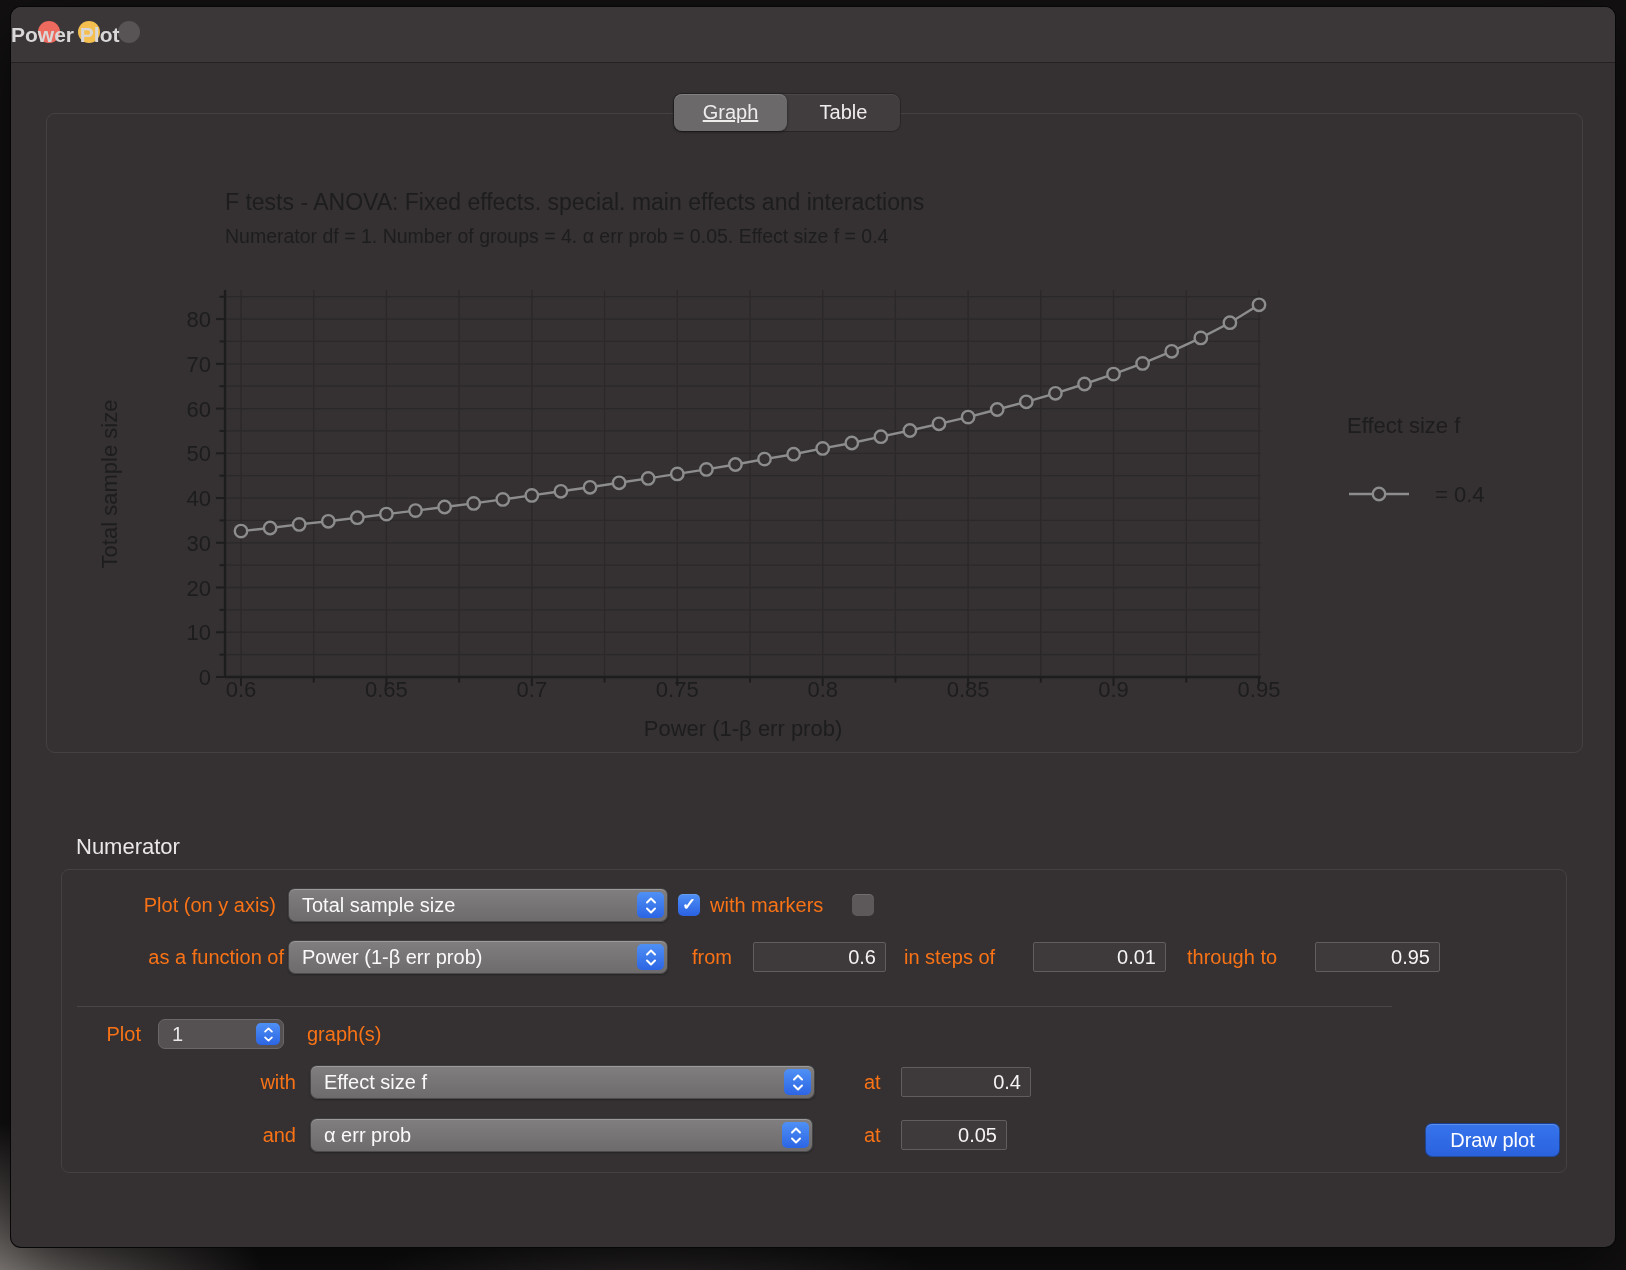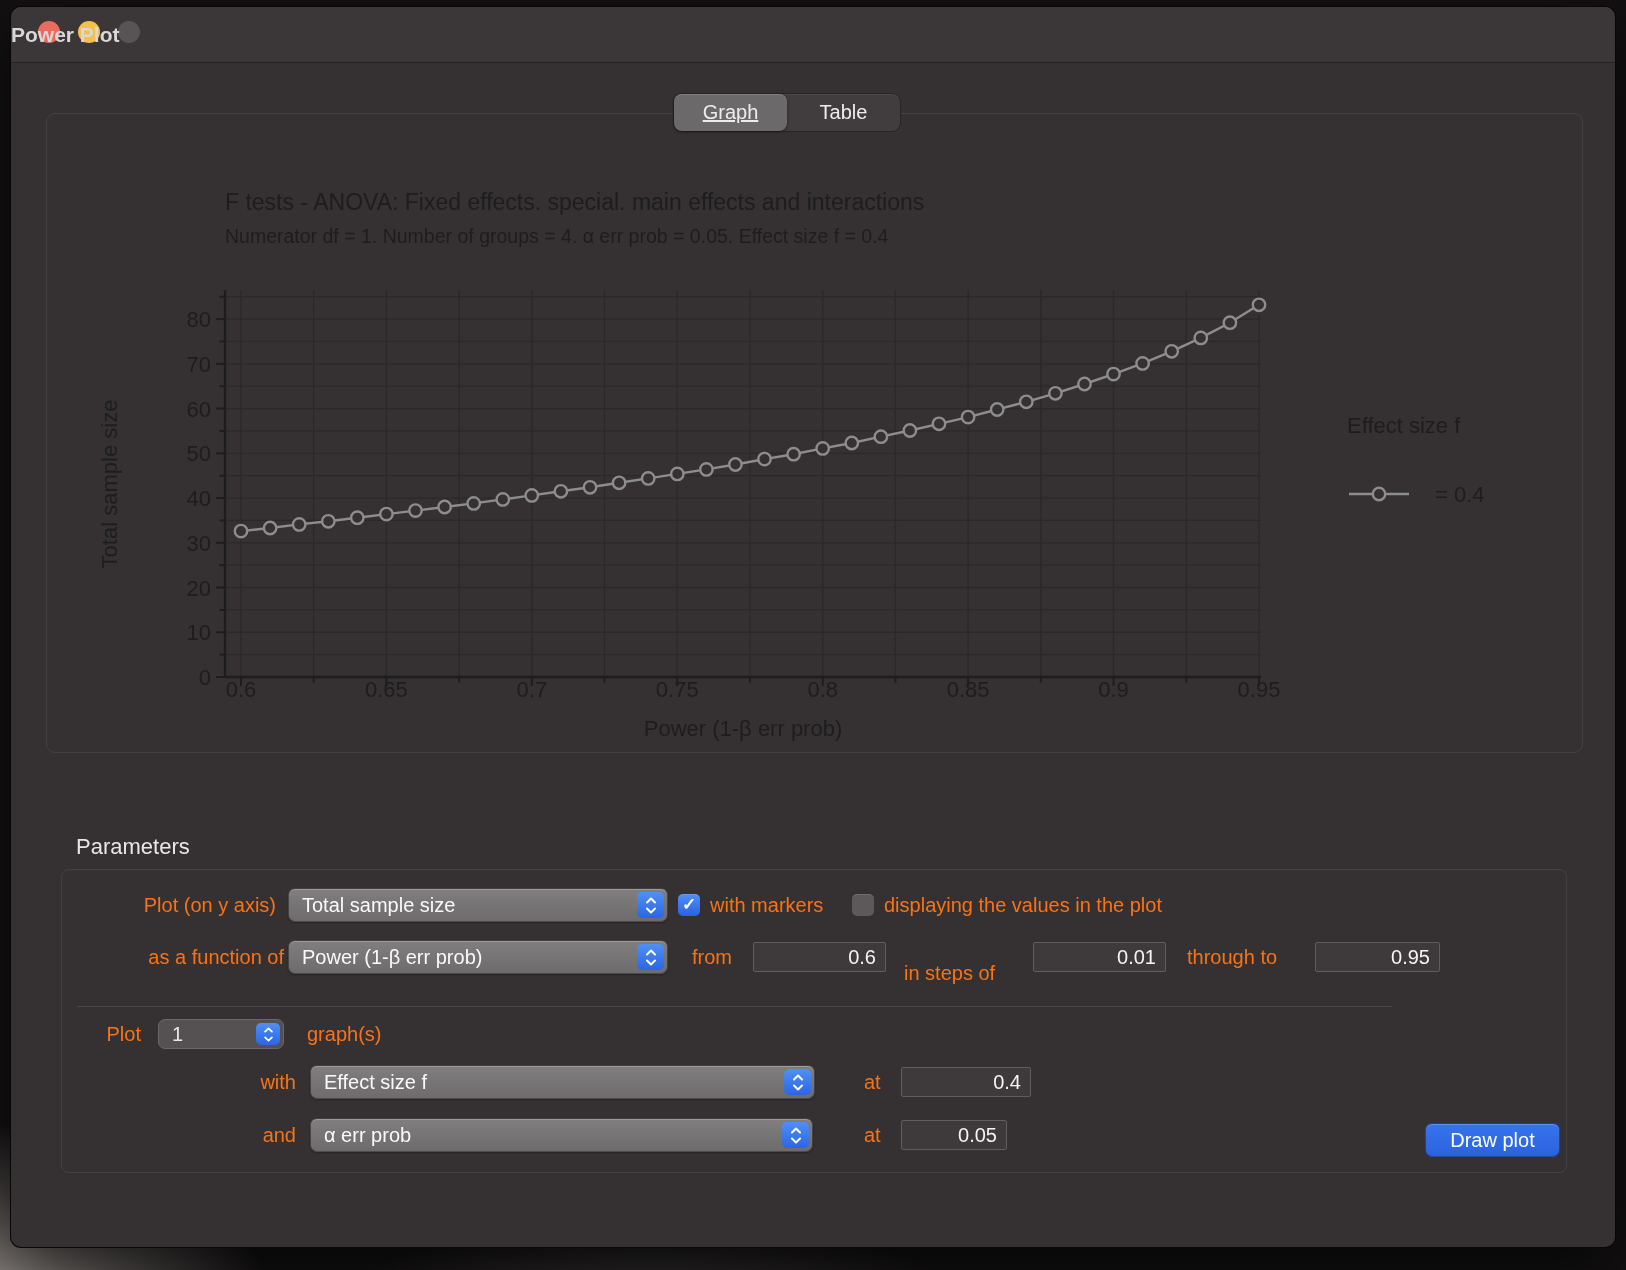--- a/index.html
+++ b/index.html
@@ -247,58 +247,57 @@
         <circle cx="1332" cy="380" r="6.2" fill="#353132" stroke="#8d8d8d" stroke-width="2.4"></circle>
         <text x="1388" y="388" fill="#1d1d1d" font-size="22">= 0.4</text>
       </svg>
   </div>
 
   <div class="segmented">
     <div class="segment selected">Graph</div>
     <div class="segment">Table</div>
   </div>
 
-  <div class="section-title">Parameters</div>
+  <div class="section-title">Numerator</div>
 
   <div class="params-box">
 
     <div class="lbl r" style="left:0;top:18px;width:214px">Plot (on y axis)</div>
     <div class="popup" style="left:226px;top:18px;width:380px">
       <span>Total sample size</span>
       <span class="cap">
         <svg class="chev" width="12" height="7" viewBox="0 0 12 7">
             <path d="M2 5.5 L6 1.5 L10 5.5" stroke="#fff" stroke-width="2" fill="none" stroke-linecap="round" stroke-linejoin="round"></path>
           </svg>
         <svg class="chev" width="12" height="7" viewBox="0 0 12 7">
             <path d="M2 1.5 L6 5.5 L10 1.5" stroke="#fff" stroke-width="2" fill="none" stroke-linecap="round" stroke-linejoin="round"></path>
           </svg>
       </span>
     </div>
     <div class="checkbox checked" style="left:616px;top:24px">
         <div class="mark">✓</div>
       </div>
     <div class="lbl" style="left:648px;top:18px">with markers</div>
     <div class="checkbox" style="left:790px;top:24px"></div>
-    <div class="lbl" style="left:822px;top:18px">displaying the values in the plot</div>
 
     <div class="lbl r" style="left:8px;top:70px;width:214px">as a function of</div>
     <div class="popup" style="left:226px;top:70px;width:380px">
       <span>Power (1-β err prob)</span>
       <span class="cap">
         <svg class="chev" width="12" height="7" viewBox="0 0 12 7">
             <path d="M2 5.5 L6 1.5 L10 5.5" stroke="#fff" stroke-width="2" fill="none" stroke-linecap="round" stroke-linejoin="round"></path>
           </svg>
         <svg class="chev" width="12" height="7" viewBox="0 0 12 7">
             <path d="M2 1.5 L6 5.5 L10 1.5" stroke="#fff" stroke-width="2" fill="none" stroke-linecap="round" stroke-linejoin="round"></path>
           </svg>
       </span>
     </div>
     <div class="lbl" style="left:630px;top:70px">from</div>
     <input class="field" style="left: 691px; top: 72px; width: 133px;" readonly="" value="0.6">
-    <div class="lbl" style="left:842px;top:86px">in steps of</div>
+    <div class="lbl" style="left:842px;top:70px">in steps of</div>
     <input class="field" style="left: 971px; top: 72px; width: 133px;" readonly="" value="0.01">
     <div class="lbl" style="left:1125px;top:70px">through to</div>
     <input class="field" style="left: 1253px; top: 72px; width: 125px;" readonly="" value="0.95">
 
     <div class="divider"></div>
 
     <div class="lbl r" style="left:0;top:147px;width:79px">Plot</div>
     <div class="popup dark small" style="left:96px;top:149px;width:126px">
       <span>1</span>
       <span class="cap">

